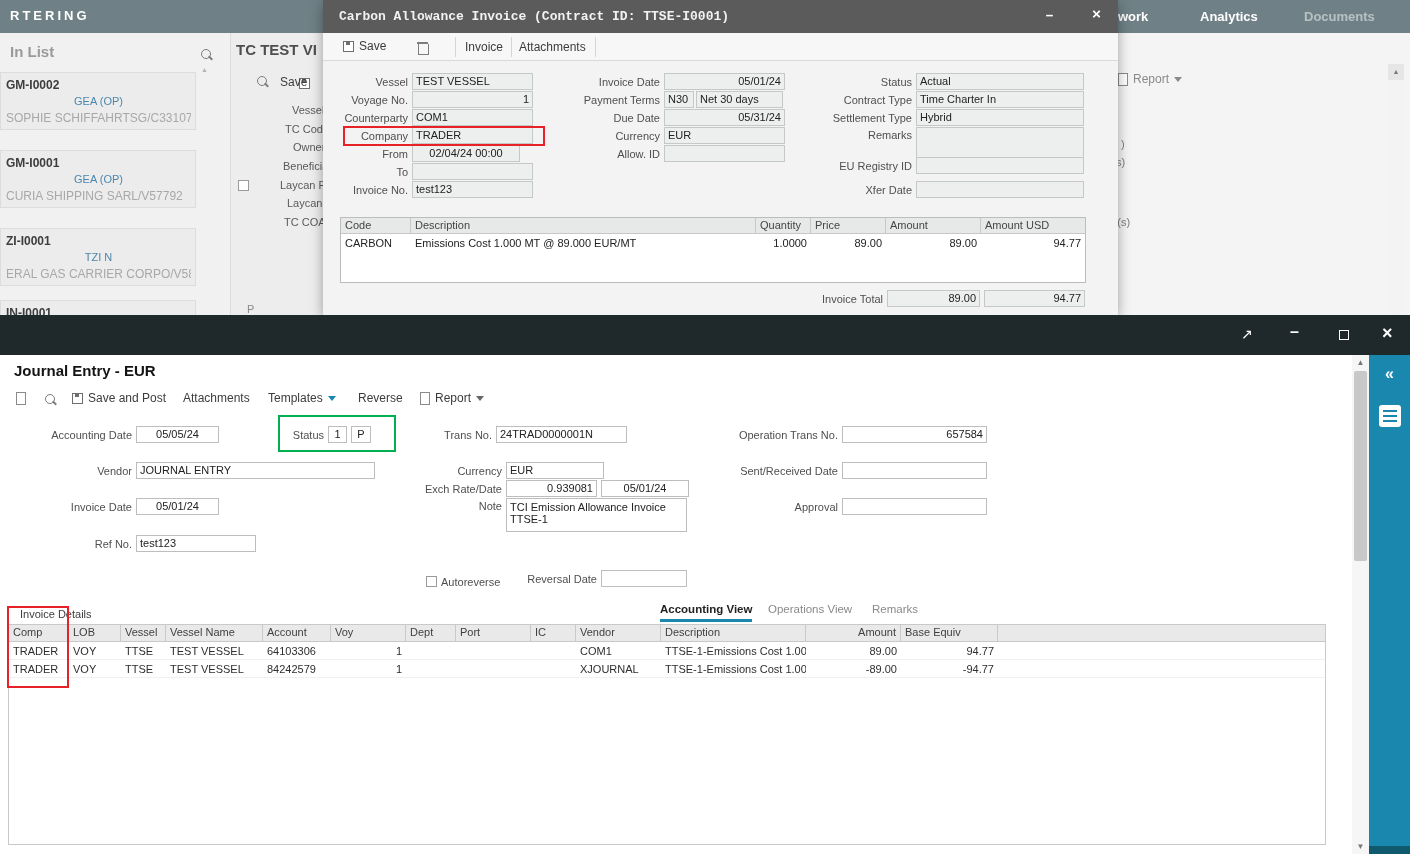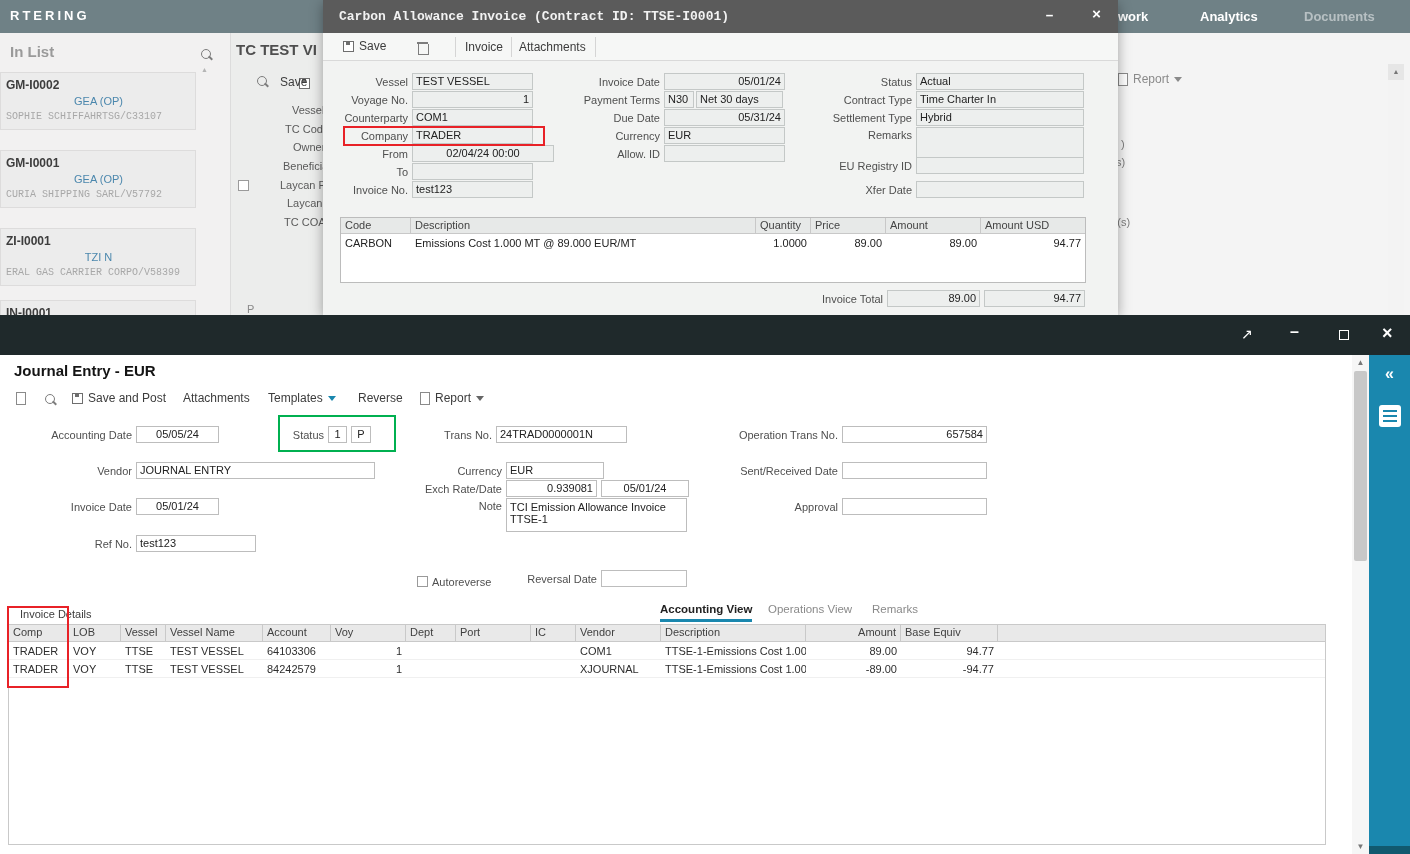--- a/index.html
+++ b/index.html
@@ -14,21 +14,21 @@
   .nav-dim { color:rgba(255,255,255,.5); }
 
   .bg-left { left:0; top:33px; width:230px; height:282px; background:#f2f1f1; z-index:1; }
   .bg-mid  { left:230px; top:33px; width:93px; height:282px; background:#ecedec; border-left:1px solid #dcdcdc; z-index:1; }
   .bg-right{ left:1118px; top:33px; width:292px; height:282px; background:#f4f4f4; z-index:1; }
 
   .inlist-title { font-size:15px; color:#9a9a9a; font-weight:bold; }
   .card { width:196px; height:58px; background:#ececec; border:1px solid #dddcdc; padding:5px 4px 5px 5px; overflow:hidden; z-index:2; }
   .card-id { font-size:12px; font-weight:bold; color:#3d3d3d; white-space:nowrap; }
   .card-sub { font-size:11px; color:#4b87ad; margin-top:3px; white-space:nowrap;text-align:center; }
-  .card-detail { font-size:10px; color:#a8a8a8; margin-top:4px; white-space:nowrap; overflow:hidden;font-family:Liberation Mono, monospace; }
+  .card-detail { font-size:12px; color:#a8a8a8; margin-top:4px; white-space:nowrap; overflow:hidden; }
 
   .tc-title { font-size:15px; font-weight:bold; color:#4e4e4e; white-space:nowrap; z-index:2; }
   .small-lbl { font-size:11px; color:#5a5a5a; white-space:nowrap; z-index:2; }
   .gray-txt { color:#8a8a8a; }
 
   
   .frow { position:absolute; display:flex; align-items:center; gap:4px; height:17px; }
   .frow-top { align-items:flex-start; }
   .lbl { font-size:11px; color:#4f4f4f; text-align:right; white-space:nowrap; flex:none; }
   .inp { flex:none; height:17px; line-height:15px; border:1px solid #bdbdbd; background:#fff; font-size:11px; color:#222;
@@ -199,21 +199,21 @@
     <div class="frow" style="left:21px; top:109px">
       <span class="lbl" style="width:64px">Counterparty</span>
       <span class="inp inp-m" style="width:121px">COM1</span>
     </div>
     <div class="frow" style="left:21px; top:127px">
       <span class="lbl" style="width:64px">Company</span>
       <span class="inp inp-m" style="width:121px">TRADER</span>
     </div>
     <div class="frow" style="left:21px; top:145px">
       <span class="lbl" style="width:64px">From</span>
-      <span class="inp inp-m ta-c" style="width:142px">02/04/24 00:00</span>
+      <span class="inp inp-m ta-c" style="width:108px">02/04/24 00:00</span>
     </div>
     <div class="frow" style="left:21px; top:163px">
       <span class="lbl" style="width:64px">To</span>
       <span class="inp inp-m" style="width:121px"></span>
     </div>
     <div class="frow" style="left:21px; top:181px">
       <span class="lbl" style="width:64px">Invoice No.</span>
       <span class="inp inp-m" style="width:121px">test123</span>
     </div>
 
@@ -374,21 +374,21 @@
       <span class="inp" style="width:145px"></span>
     </div>
 
     
     <div class="frow" style="left:87px; top:220px">
       <span class="lbl" style="width:45px">Ref No.</span>
       <span class="inp" style="width:120px">test123</span>
     </div>
 
     
-    <div class="frow" style="left:417px; top:258px">
+    <div class="frow" style="left:426px; top:258px">
       <span class="cb"></span>
       <span class="lbl" style="text-align:left">Autoreverse</span>
     </div>
     <div class="frow" style="left:525px; top:255px">
       <span class="lbl" style="width:72px">Reversal Date</span>
       <span class="inp" style="width:86px"></span>
     </div>
 
     
     <span class="abs" style="left:20px; top:293px; font-size:11px; color:#3c3c3c">Invoice Details</span>

